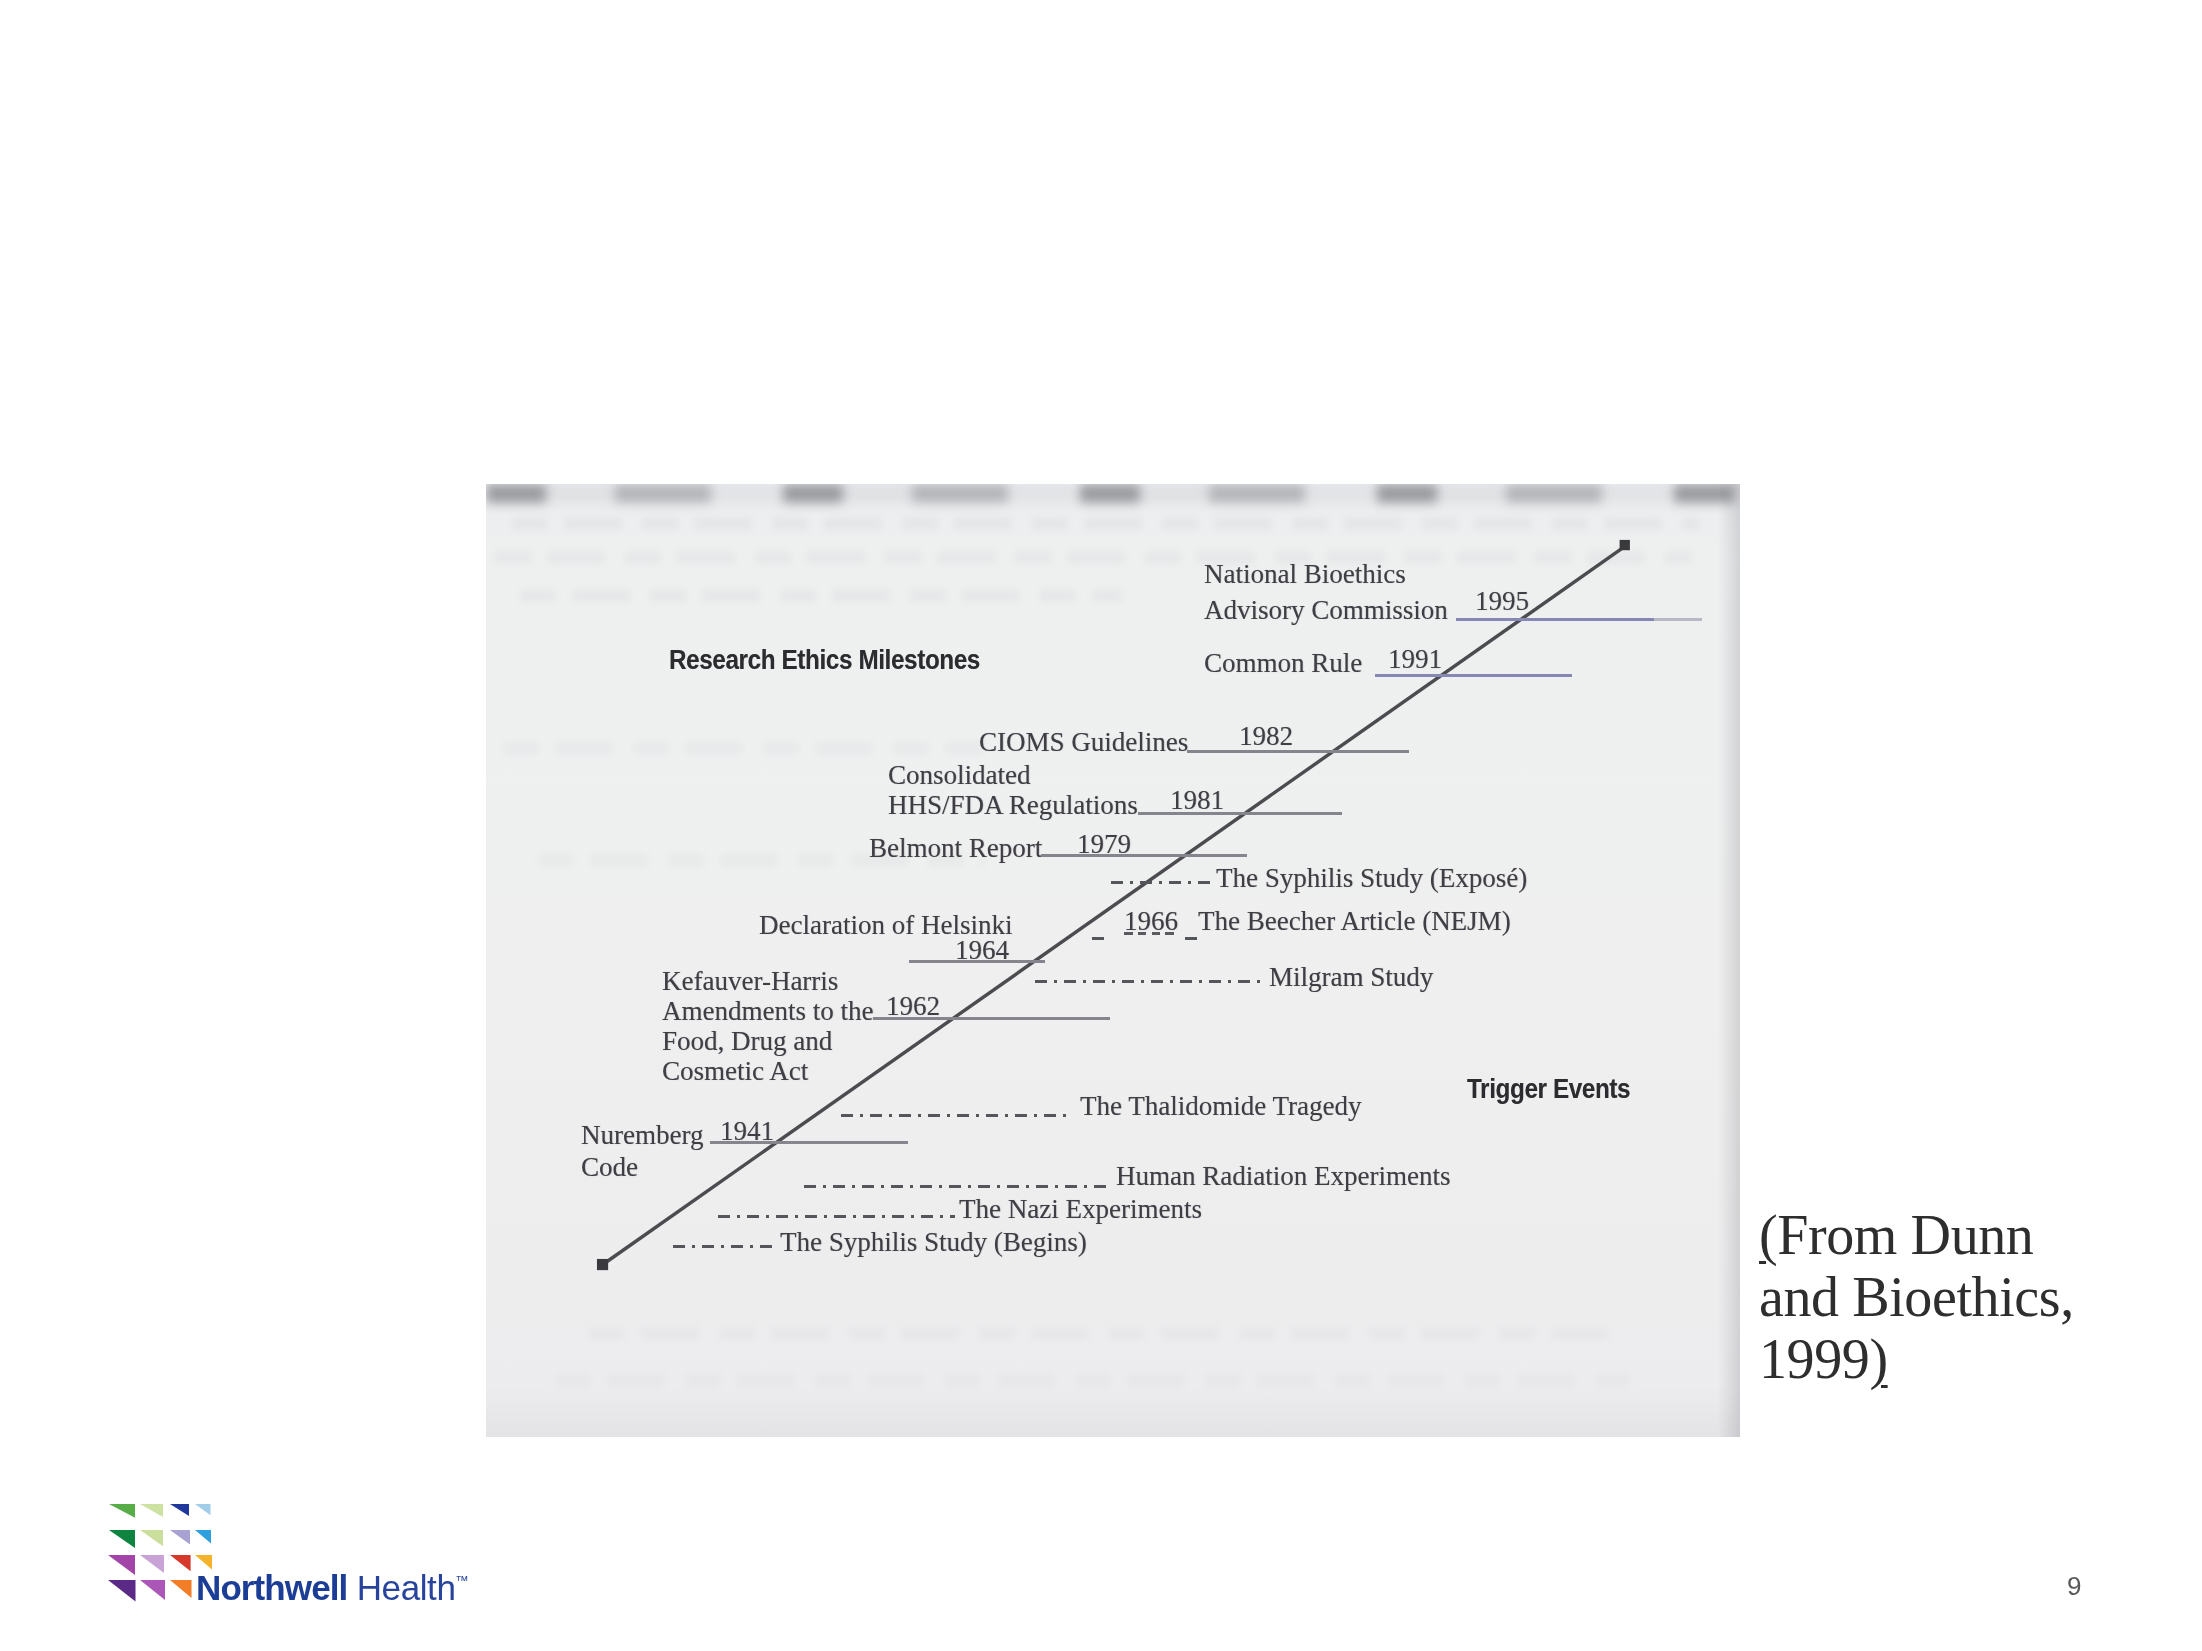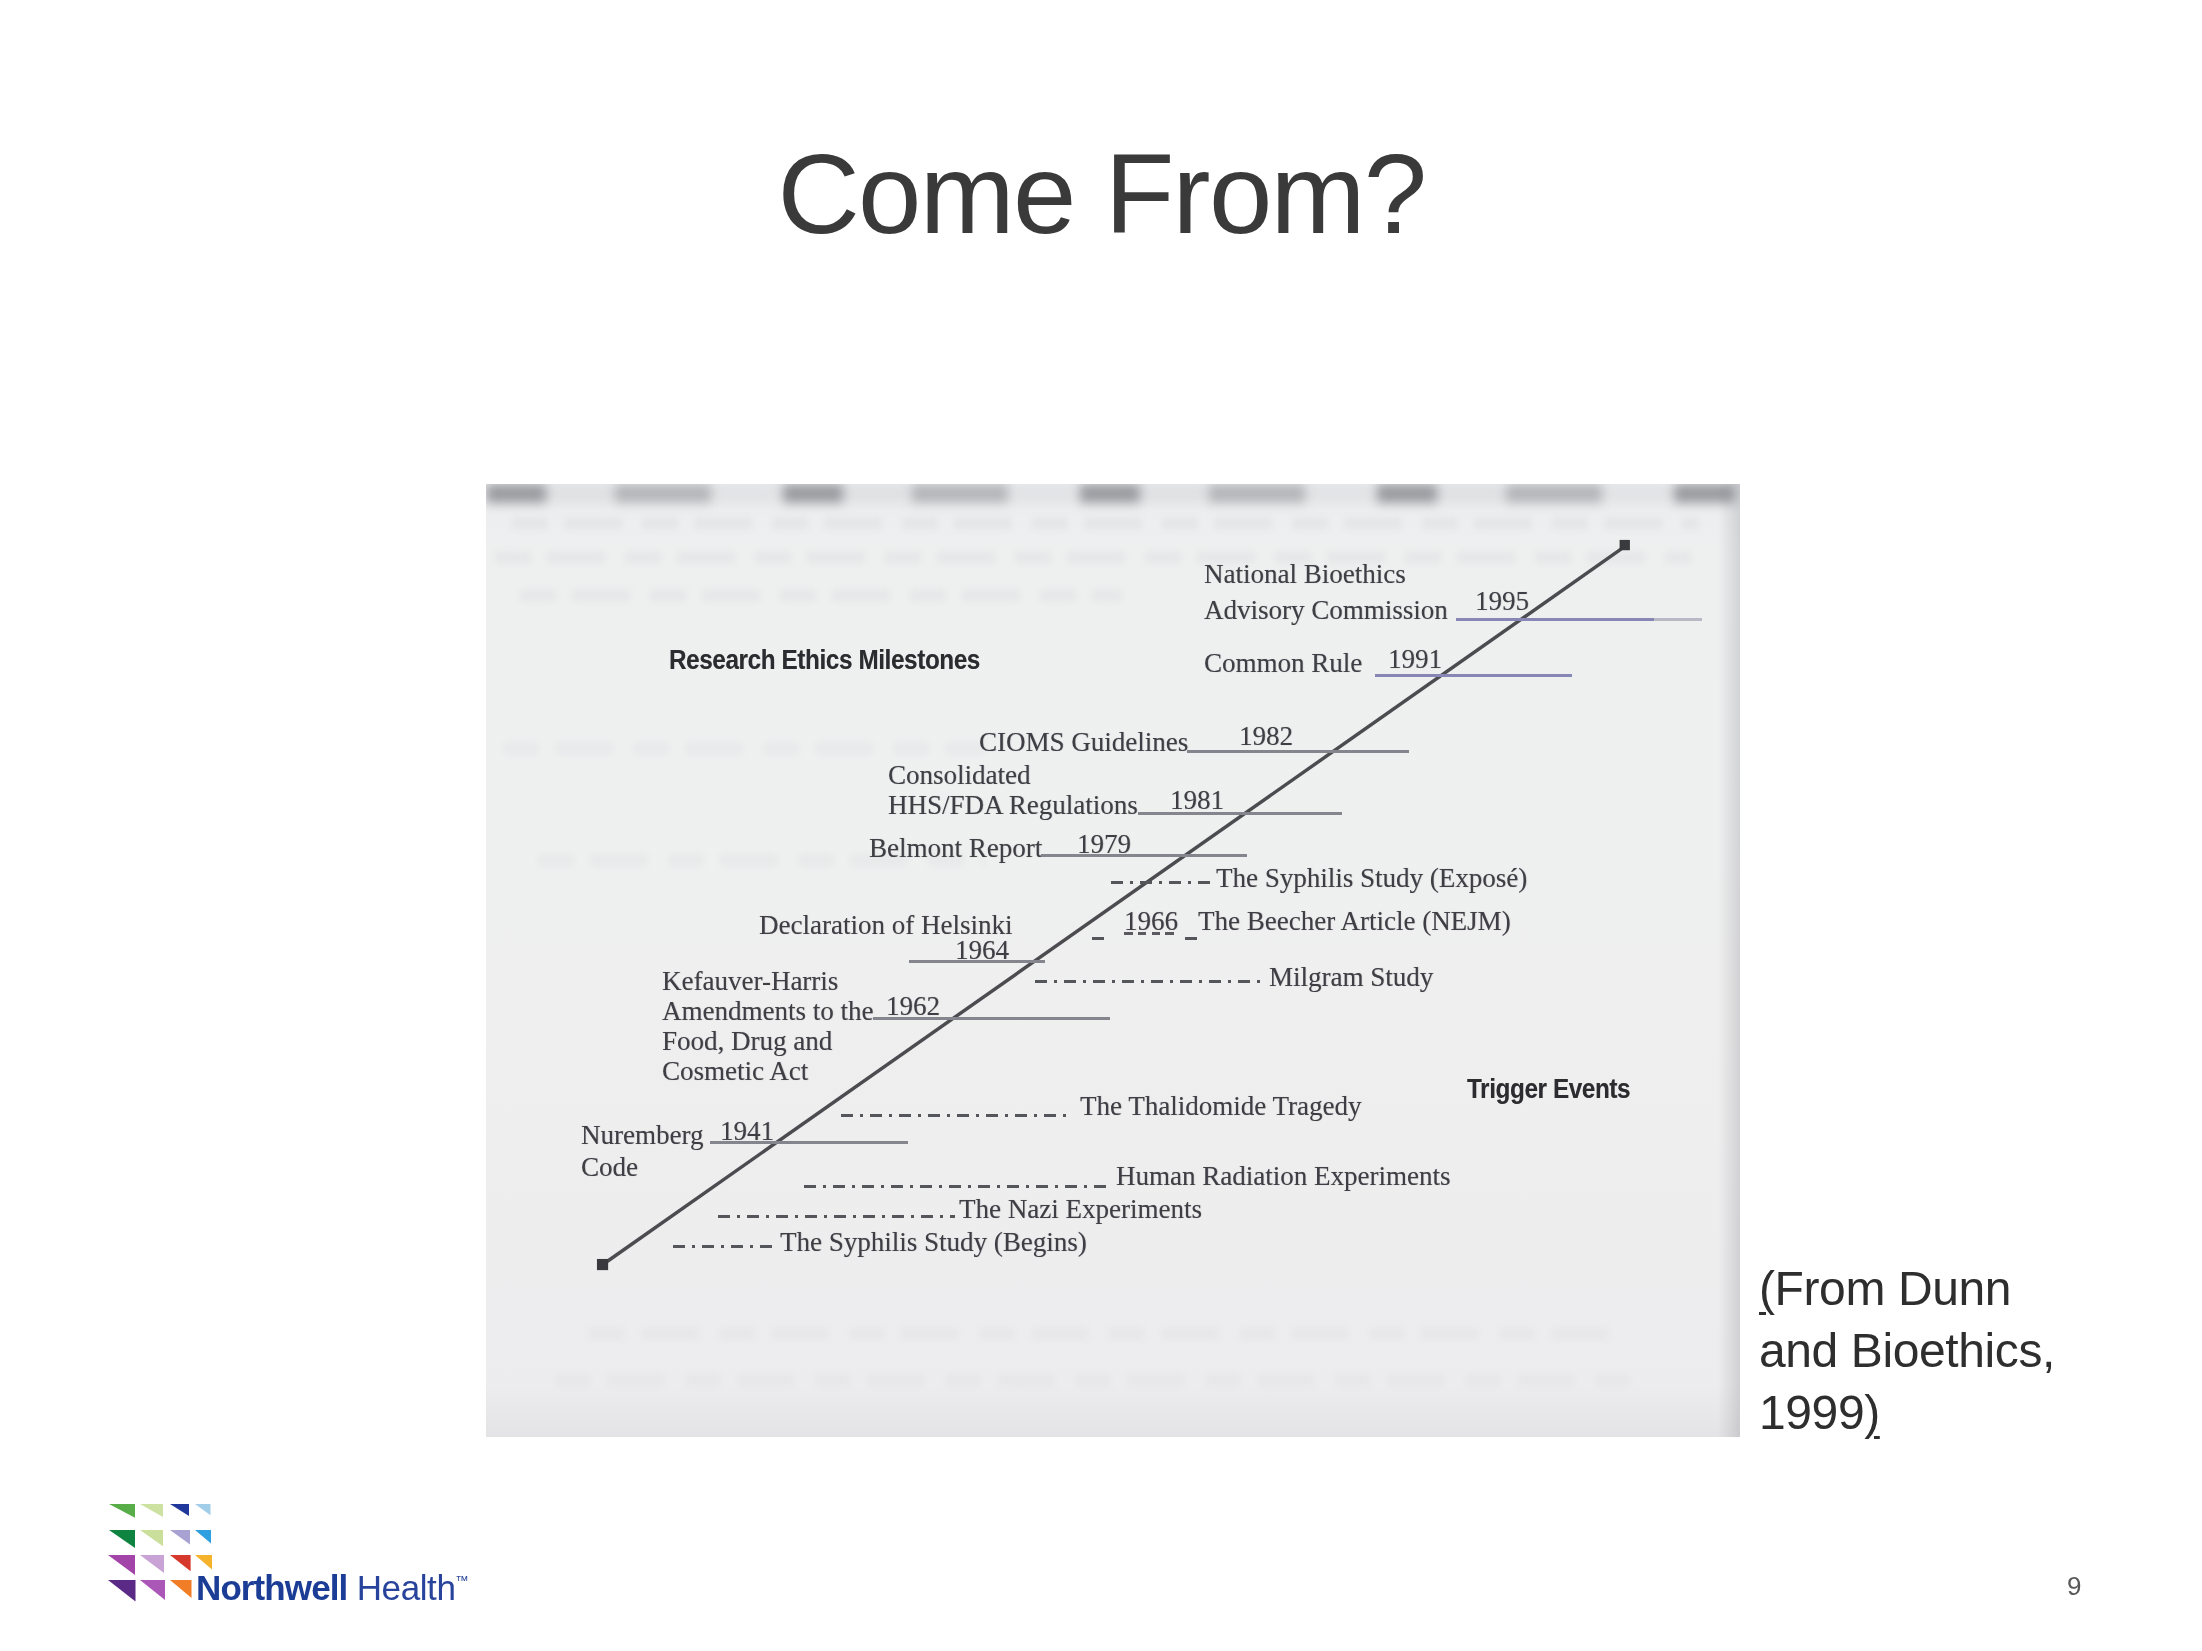--- a/index.html
+++ b/index.html
@@ -33,41 +33,40 @@
        text-shadow:0.3px 0.3px 0.7px rgba(50,50,55,.45);}
   .uline{height:2.6px;background:#85858d;}
   .uline.blue{background:#8787b6;}
   .uline.lt{background:#b9b9c6;}
   .dash-u{height:2.6px;background:repeating-linear-gradient(90deg,#5a5a60 0 8.6px,transparent 8.6px 13.8px);}
   .leader{height:3.4px;
        background:repeating-linear-gradient(90deg,#55555c 0 12px,transparent 12px 19px,#55555c 19px 22.4px,transparent 22.4px 29px);}
   svg.diag{left:0;top:0;}
 
   
-  .citation{position:absolute;left:1759px;top:1258px;width:430px;font-size:48px;line-height:62px;
-            color:#2e2e2e;letter-spacing:-0.4px;}
+  .citation{position:absolute;left:1759px;top:1204px;width:430px;font-size:56px;line-height:62px;
+            color:#2e2e2e;letter-spacing:-0.4px;font-family:Liberation Serif, serif;}
   .citation .u{text-decoration:underline;text-decoration-thickness:2.6px;text-underline-offset:6.9px;}
 
   
   .logo{position:absolute;left:0;top:0;width:100%;height:100%;}
   .tri{position:absolute;clip-path:polygon(0 0,100% 0,100% 100%);}
   .brand{position:absolute;left:196px;top:1568px;white-space:nowrap;}
   .brand .bold{font-weight:700;font-size:35px;color:#1b3d96;letter-spacing:-0.9px;}
   .brand .reg{font-weight:400;font-size:35px;color:#27439b;letter-spacing:-0.4px;}
   .brand .tm{font-size:13px;color:#27439b;vertical-align:15.5px;}
 
   .page-num{position:absolute;left:2067px;top:1571px;font-size:26px;color:#595959;}
 </style>
 </head>
 <body>
 
 <div id="slide">
 
   <div class="title">
-    <div>Come From?</div>
   </div>
 
   <div class="scan">
     <div class="scan-top-smudge"></div>
     <div class="bleed" style="left:26px;top:33px;width:1187px;"></div>
     <div class="bleed" style="left:8.6px;top:67px;width:1196px;"></div>
     <div class="bleed" style="left:34px;top:105px;width:602px;"></div>
     <div class="bleed" style="left:17px;top:258px;width:482px;opacity:.1;"></div>
     <div class="bleed" style="left:52px;top:370px;width:447px;opacity:.1;"></div>
     <div class="bleed" style="left:103px;top:843px;width:1032px;opacity:.09;"></div>

